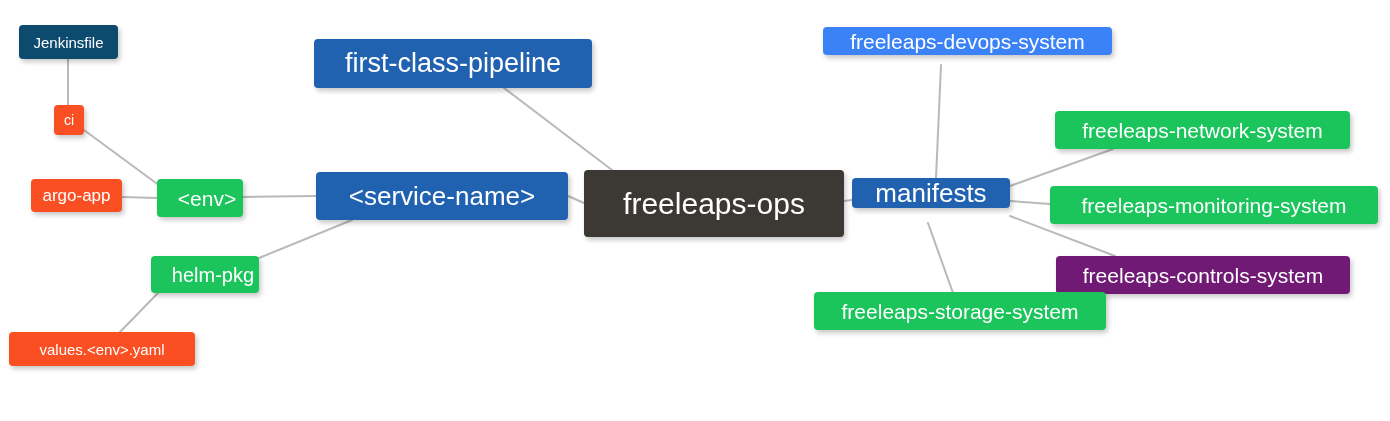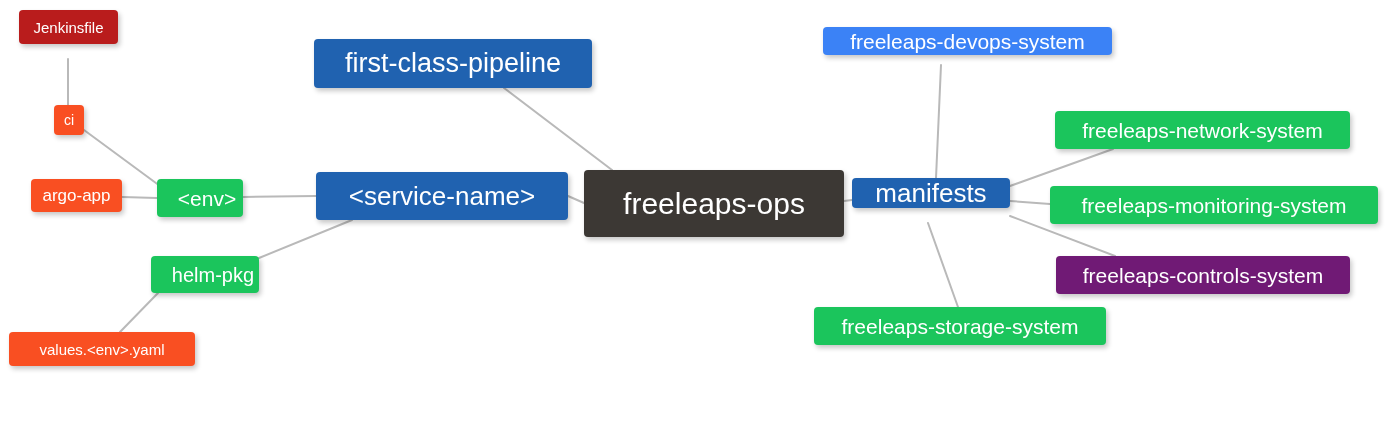--- a/index.html
+++ b/index.html
@@ -90,21 +90,21 @@
       </div>
       <div class="node n-blue" style="left: 314px; top: 39px; width: 278px; height: 49px; background: rgb(32, 98, 176); font-size: 27px;">
         <span class="node-label">first-class-pipeline</span>
       </div>
       <div class="node n-green" style="left: 157px; top: 179px; width: 86px; height: 38px; background: rgb(27, 197, 92); font-size: 21px; padding-left: 14px;">
         <span class="node-label">&lt;env&gt;</span>
       </div>
       <div class="node n-green" style="left: 151px; top: 256px; width: 108px; height: 37px; background: rgb(27, 197, 92); font-size: 20px; padding-left: 16px;">
         <span class="node-label">helm-pkg</span>
       </div>
-      <div class="node n-orange" style="left: 19px; top: 10px; width: 99px; height: 34px; background: #b91c1c; font-size: 15px;">
+      <div class="node n-orange" style="left: 19px; top: 25px; width: 99px; height: 34px; background: #0c4a6e; font-size: 15px;">
         <span class="node-label">Jenkinsfile</span>
       </div>
       <div class="node n-red" style="left: 54px; top: 105px; width: 30px; height: 30px; background: rgb(249, 79, 34); font-size: 14px;">
         <span class="node-label">ci</span>
       </div>
       <div class="node n-red" style="left: 31px; top: 179px; width: 91px; height: 33px; background: rgb(249, 79, 34); font-size: 17px;">
         <span class="node-label">argo-app</span>
       </div>
       <div class="node n-red" style="left: 9px; top: 332px; width: 186px; height: 34px; background: rgb(249, 79, 34); font-size: 15px;">
         <span class="node-label">values.&lt;env&gt;.yaml</span>
@@ -114,18 +114,18 @@
       </div>
       <div class="node n-green" style="left: 1055px; top: 111px; width: 295px; height: 38px; background: rgb(27, 197, 92); font-size: 21px;">
         <span class="node-label">freeleaps-network-system</span>
       </div>
       <div class="node n-green" style="left: 1050px; top: 186px; width: 328px; height: 38px; background: rgb(27, 197, 92); font-size: 21px;">
         <span class="node-label">freeleaps-monitoring-system</span>
       </div>
       <div class="node n-green" style="left: 1056px; top: 256px; width: 294px; height: 38px; background: #701a75; font-size: 21px; align-items: center;">
         <span class="node-label">freeleaps-controls-system</span>
       </div>
-      <div class="node n-green" style="left: 814px; top: 307px; width: 292px; height: 38px; background: rgb(27, 197, 92); font-size: 21px;">
+      <div class="node n-green" style="left: 814px; top: 292px; width: 292px; height: 38px; background: rgb(27, 197, 92); font-size: 21px;">
         <span class="node-label">freeleaps-storage-system</span>
       </div>
     </div>
 
 </div>
 
 </body></html>

